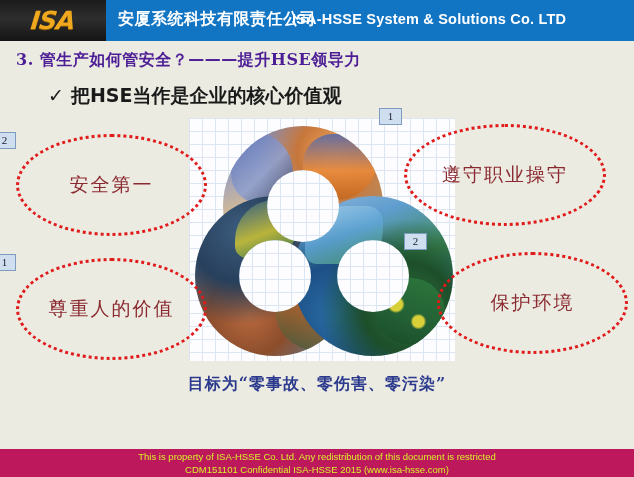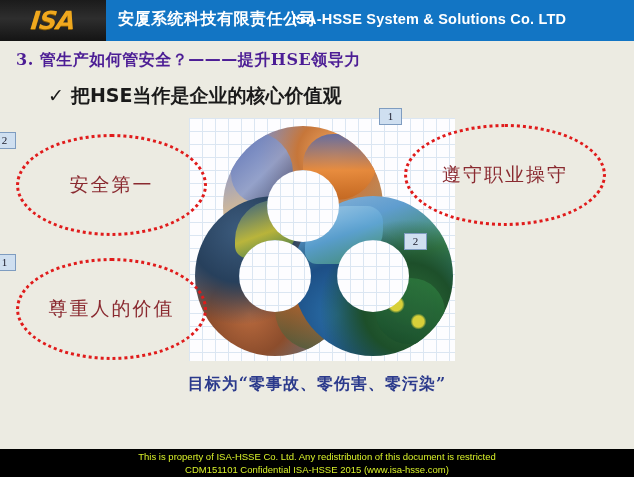--- a/index.html
+++ b/index.html
@@ -265,21 +265,21 @@
     font-size: 16px;
     color: #2b3a8c;
     letter-spacing: 1px;
   }
 
   
   #footer {
     position: absolute;
     left: 0; bottom: 0;
     width: 634px; height: 28px;
-    background: #000000;
+    background: #be185d;
     text-align: center;
     padding-top: 2px;
     box-sizing: border-box;
   }
   #footer div {
     font-family: "Liberation Sans", sans-serif;
     font-size: 9.5px;
     color: #d8f02a;
     line-height: 12.5px;
     white-space: nowrap;
@@ -320,20 +320,23 @@
 
   <div class="callout" id="callout-safety-first">
     <span>安全第一</span>
   </div>
   <div class="callout" id="callout-ethics">
     <span>遵守职业操守</span>
   </div>
   <div class="callout" id="callout-human-value">
     <span>尊重人的价值</span>
   </div>
+  <div class="callout" id="callout-environment">
+    <span>保护环境</span>
+  </div>
 
   <div id="goal-line">目标为“零事故、零伤害、零污染”</div>
 
   <div id="footer">
     <div>This is property of ISA-HSSE Co. Ltd. Any redistribution of this document is restricted</div>
     <div>CDM151101 Confidential   ISA-HSSE 2015  (www.isa-hsse.com)</div>
   </div>
 
 </div>
 

